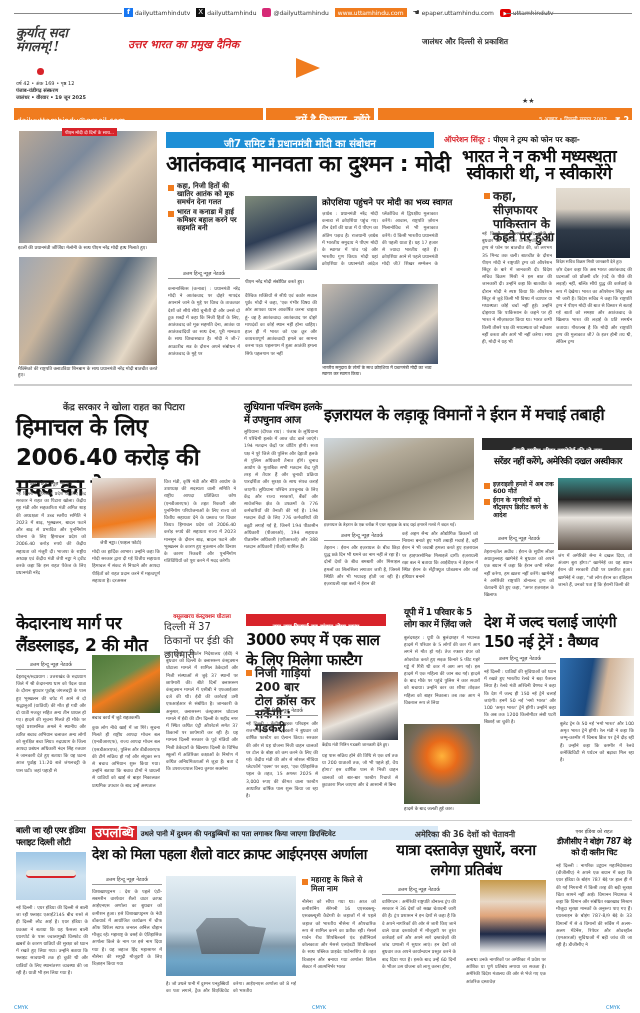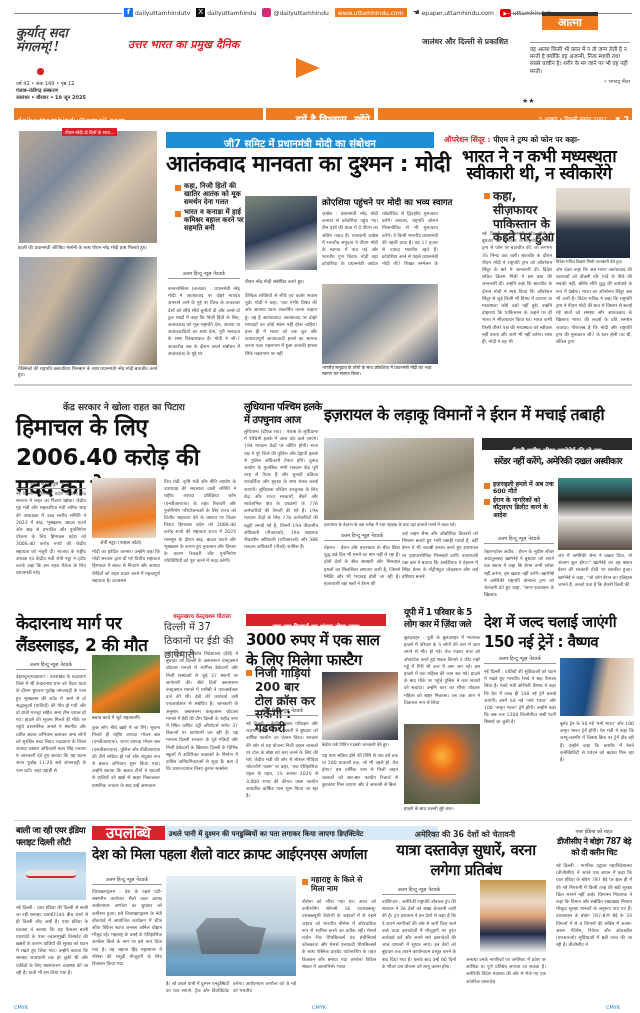--- a/index.html
+++ b/index.html
@@ -63,41 +63,36 @@
     <span style="color:#fff;font-size:7.5px;font-weight:normal;padding-left:3px;line-height:12px">dailyuttamhindu@gmail.com</span>
   </div>
   <div class="abs" style="left:266px;top:108px;width:108px;height:12px;background:#f07c1f;text-align:right;padding-right:4px">
     <span style="color:#fff;font-size:10px;font-weight:bold;line-height:12px">हमें है विश्वास, रचेंगे इतिहास</span>
   </div>
   <div class="abs" style="left:378px;top:108px;width:254px;height:12px;background:#f07c1f;text-align:right;padding-right:3px">
     <span style="color:#fff;font-size:5.5px;line-height:12px;vertical-align:middle">5 आषाढ़ • विक्रमी सम्वत् 2082</span>
     <span style="color:#fff;font-size:8px;font-weight:bold;line-height:12px;margin-left:3px">₹ 2</span>
   </div>
 
-  <div class="abs" style="left:530px;top:12px;width:100px;height:92px">
-    <div style="margin-left:12px;width:56px;background:#f07c1f;color:#fff;font-size:11px;font-weight:bold;text-align:center;line-height:14px;border-top:4px solid #333">आत्मा</div>
-    <div style="margin-top:12px;font-size:5.5px;line-height:7.2px;color:#333;border-top:1px solid #999;padding-top:3px">वह आत्मा किसी भी काल में न तो जन्म लेती है न मरती है क्योंकि वह अजन्मी, नित्य स्थायी तथा सबसे प्राचीन है। शरीर के मर जाने पर भी वह नहीं मरती।</div>
-    <div style="text-align:right;font-size:5px;color:#333;margin-top:3px">• भगवद् गीता</div>
-  </div>
 </div>
 
 <div class="abs" style="left:14px;top:128px;width:148px;height:244px">
   <div class="abs photo" style="left:5px;top:3px;width:138px;height:112px;background:linear-gradient(135deg,#b8a898 0%,#7d8a9c 35%,#d9c7b0 60%,#9a8d80 100%)"></div>
   <div class="abs" style="left:48px;top:0;background:#d8232a;color:#fff;font-size:4.5px;padding:1px 3px">पीएम मोदी दो दिनों के साथ...</div>
   <div class="abs caption" style="left:4px;top:117px;width:140px">इटली की प्रधानमंत्री जॉर्जिया मेलोनी के साथ पीएम नरेंद्र मोदी हाथ मिलाते हुए।</div>
   <div class="abs photo" style="left:5px;top:129px;width:138px;height:108px;background:linear-gradient(120deg,#9fa7b3 0%,#c9b59d 30%,#5a6b7d 55%,#e4d8c6 80%,#8b7a6b 100%)"></div>
   <div class="abs caption" style="left:4px;top:238px;width:140px">मैक्सिको की राष्ट्रपति क्लाउडिया शिनबाम के साथ प्रधानमंत्री नरेंद्र मोदी बातचीत करते हुए।</div>
 </div>
 
 <div class="abs" style="left:166px;top:132px;width:268px;height:16px;background:#1e8fd6;text-align:center">
   <span style="color:#fff;font-size:10px;font-weight:bold;line-height:16px">जी7 समिट में प्रधानमंत्री मोदी का संबोधन</span>
 </div>
 <div class="abs head" style="left:166px;top:150px;width:270px;font-size:22px;line-height:28px;white-space:nowrap">आतंकवाद मानवता का दुश्मन : मोदी</div>
 
-<div class="abs" style="left:175px;top:182px;width:74px">
+<div class="abs" style="left:168px;top:182px;width:74px">
   <div class="bullet" style="font-size:7px">
       <span>कहा, निजी हितों की खातिर आतंक को मूक समर्थन देना गलत</span>
     </div>
   <div class="bullet" style="font-size:7px;margin-top:2px">
       <span>भारत व कनाडा में हाई कमिश्नर बहाल करने पर सहमति बनी</span>
     </div>
 </div>
 <div class="abs byline" style="left:168px;top:270px;width:72px">उत्तम हिन्दू न्यूज़ नेटवर्क</div>
 <div class="abs photo" style="left:245px;top:196px;width:72px;height:74px;background:linear-gradient(160deg,#7e8a7a 0%,#2e3d55 50%,#e9e5dd 80%,#5d6a78 100%)"></div>
 <div class="abs caption" style="left:245px;top:279px;width:72px">पीएम नरेंद्र मोदी संबोधित करते हुए।</div>
@@ -196,21 +191,21 @@
 <div class="abs body-text" style="left:560px;top:720px;width:74px;height:93px">बुलेट ट्रेन के 50 नई 'नमो भारत' और 100 अमृत भारत ट्रेनें होंगी। रेल मंत्री ने कहा कि जम्मू-कश्मीर में चिनाब ब्रिज पर ट्रेनें दौड़ रही हैं। उन्होंने कहा कि कश्मीर में रेलवे कनेक्टिविटी से पर्यटन को बढ़ावा मिल रहा है।</div>
 
 <div class="abs rule" style="left:14px;top:820px;width:618px;height:1px;background:#ccc"></div>
 
 <div class="abs head" style="left:16px;top:824px;width:74px;font-size:8.5px;line-height:12px">बाली जा रही एयर इंडिया फ्लाइट दिल्ली लौटी</div>
 <div class="abs photo" style="left:16px;top:852px;width:70px;height:48px;background:linear-gradient(180deg,#9fc7e6 0%,#cfe3f1 50%,#bcd6ea 100%)"></div>
 <div class="abs" style="left:26px;top:870px;width:50px;height:8px;background:#e9e6e0;border-radius:4px;border-bottom:2px solid #d8232a"></div>
 <div class="abs body-text" style="left:16px;top:904px;width:72px;height:100px">नई दिल्ली : एयर इंडिया की दिल्ली से बाली जा रही फ्लाइट एआई2145 बीच रास्ते से ही दिल्ली लौट आई है। एयर इंडिया के प्रवक्ता ने बताया कि यह फैसला बाली एयरपोर्ट के पास ज्वालामुखी विस्फोट की ख़बरों के कारण यात्रियों की सुरक्षा को ध्यान में रखते हुए लिया गया। उन्होंने बताया कि फ्लाइट सावधानी तक हो चुकी थी और यात्रियों के लिए स्थानांतरण व्यवस्था की जा रही है। यात्री भी इस लिया गया है।</div>
 
 <div class="abs" style="left:92px;top:826px;width:346px;height:14px;background:#d9e9f6;display:flex;align-items:center">
-  <span style="background:#d8232a;color:#fff;font-size:15px;font-weight:bold;padding:0 14px;line-height:14px">उपलब्धि</span>
+  <span style="background:#d8232a;color:#fff;font-size:13px;font-weight:bold;padding:0 3px;line-height:14px">उपलब्धि</span>
   <span style="font-size:7px;font-weight:bold;color:#222;margin-left:4px;white-space:nowrap">उथले पानी में दुश्मन की पनडुब्बियों का पता लगाकर किया जाएगा डिएक्टिवेट</span>
 </div>
 <div class="abs head" style="left:92px;top:842px;width:350px;font-size:14px;line-height:24px;white-space:nowrap">देश को मिला पहला शैलो वाटर क्राफ्ट आईएनएस अर्णाला</div>
 <div class="abs byline" style="left:92px;top:876px;width:70px">उत्तम हिन्दू न्यूज़ नेटवर्क</div>
 <div class="abs body-text" style="left:92px;top:888px;width:70px;height:116px">विशाखापट्टनम : देश के पहले एंटी-सबमरीन वारफेयर शैलो वाटर क्राफ्ट आईएनएस अर्णाला का बुधवार को कमीशन हुआ। इसे विशाखापट्टनम के नेवी डॉकयार्ड में आयोजित कार्यक्रम में चीफ ऑफ डिफेंस स्टाफ जनरल अनिल चौहान मौजूद रहे। महाराष्ट्र के वसई के ऐतिहासिक अर्णाला किले के नाम पर इसे नाम दिया गया है। यह जहाज हिंद महासागर में नौसेना की समुद्री मौजूदगी के लिए डिज़ाइन किया गया</div>
 <div class="abs photo" style="left:166px;top:876px;width:130px;height:100px;background:linear-gradient(180deg,#e4eef4 0%,#bccfdc 55%,#7f98aa 70%,#6fa6c8 85%,#5b92b8 100%)"></div>
 <div class="abs" style="left:196px;top:914px;width:70px;height:40px;background:linear-gradient(180deg,#8e9aa4 0%,#5f6b75 100%);clip-path:polygon(0 40%,15% 10%,60% 10%,75% 30%,100% 35%,90% 100%,8% 100%)"></div>
 <div class="abs body-text" style="left:166px;top:980px;width:130px;height:24px;column-count:2;column-gap:4px">है। जो उथले पानी में दुश्मन पनडुब्बियों का पता लगाने, ट्रैक और डिएक्टिवेट करेगा। आईएनएस अर्णाला को 8 मई को भारतीय</div>
 <div class="abs bullet" style="left:302px;top:876px;width:74px;font-size:7.5px">
     <span>महाराष्ट्र के किले से मिला नाम</span>

